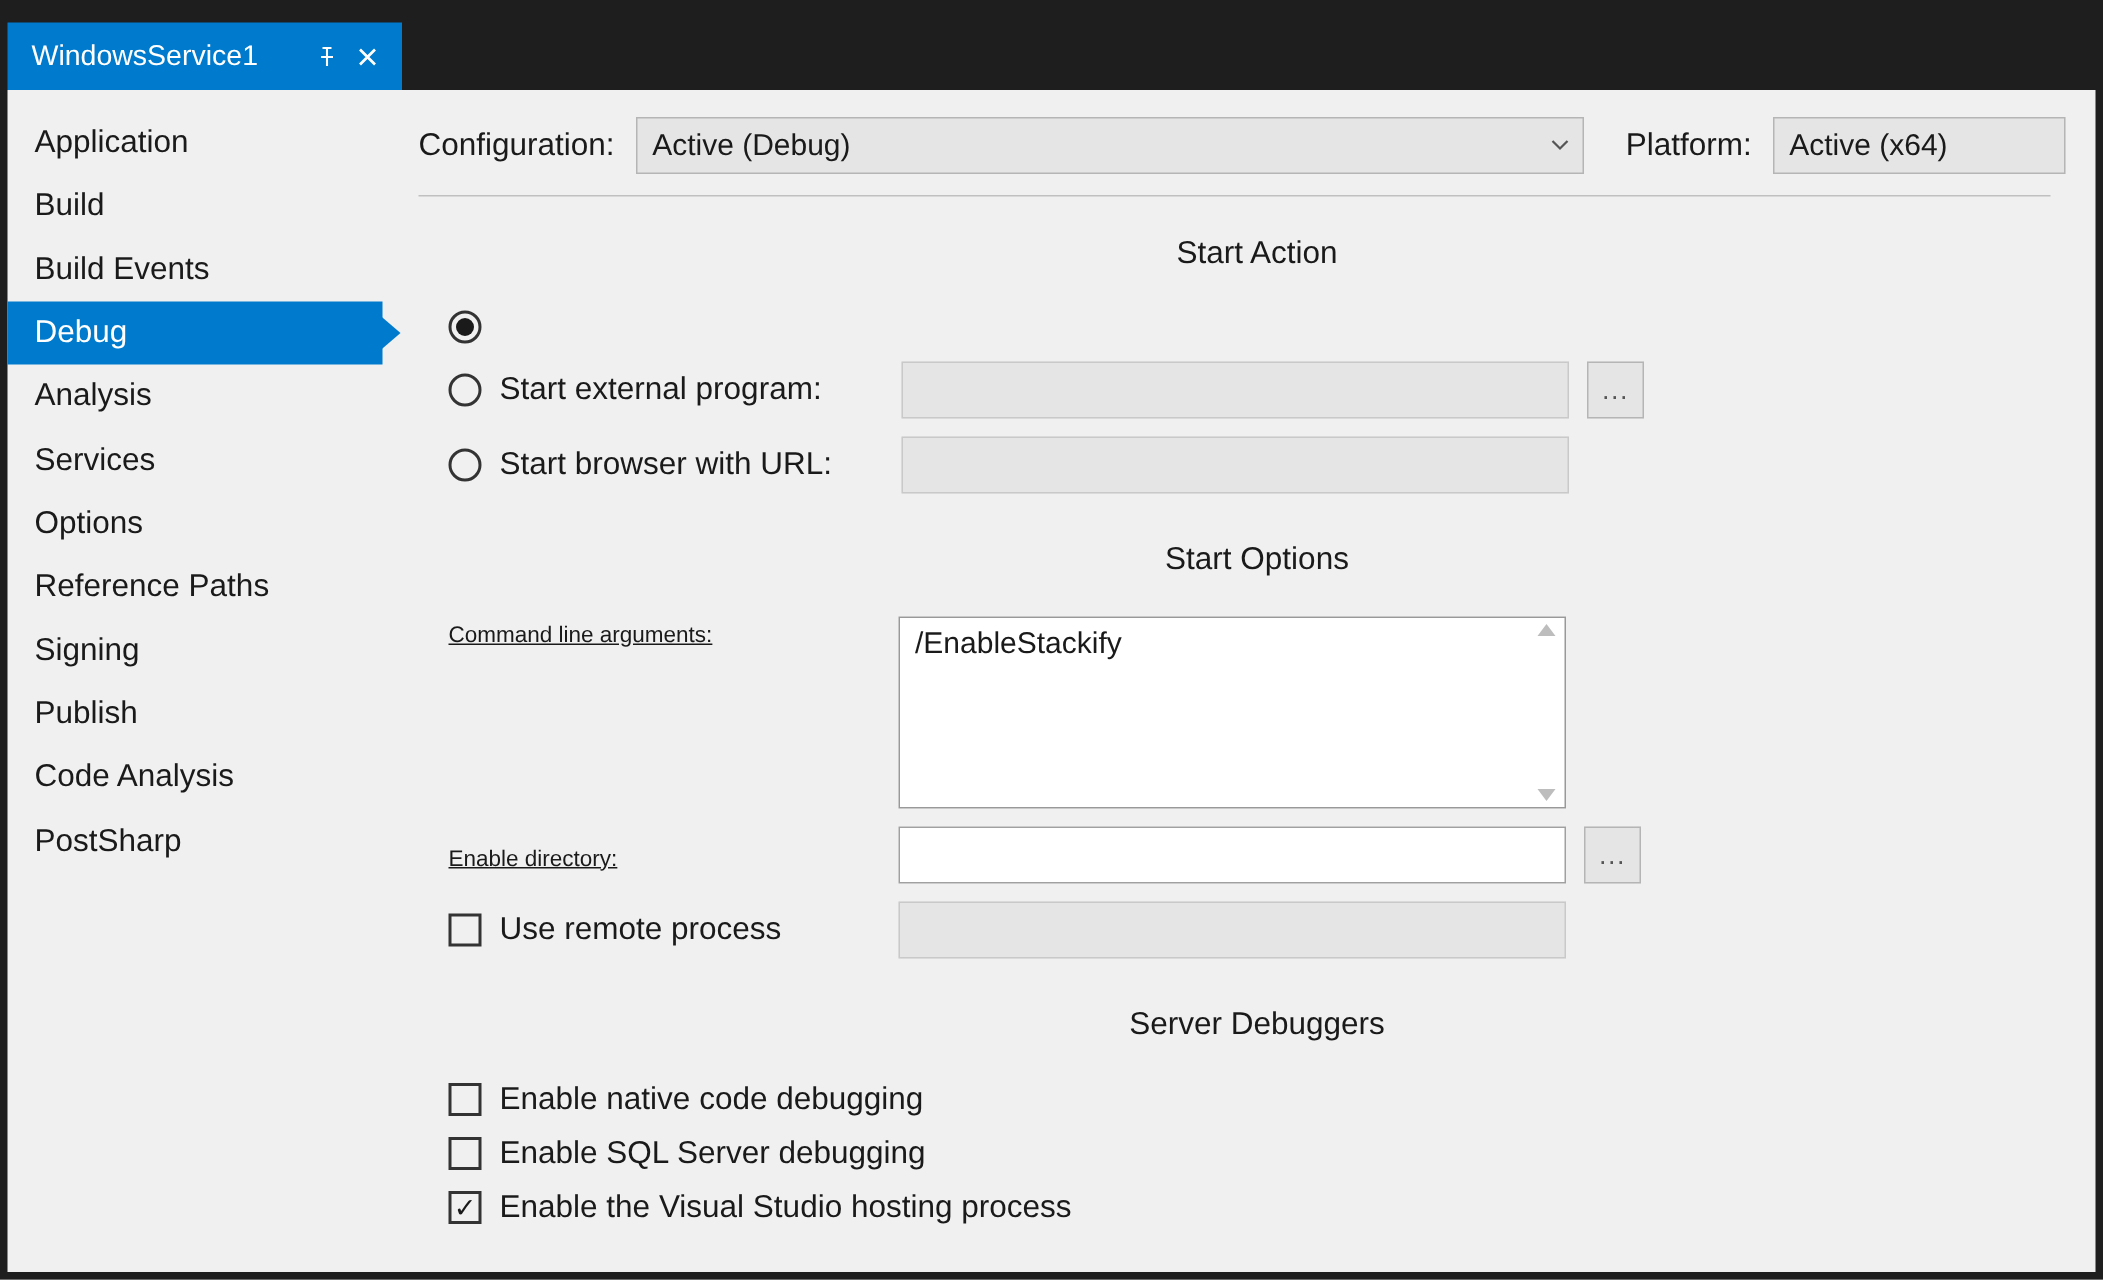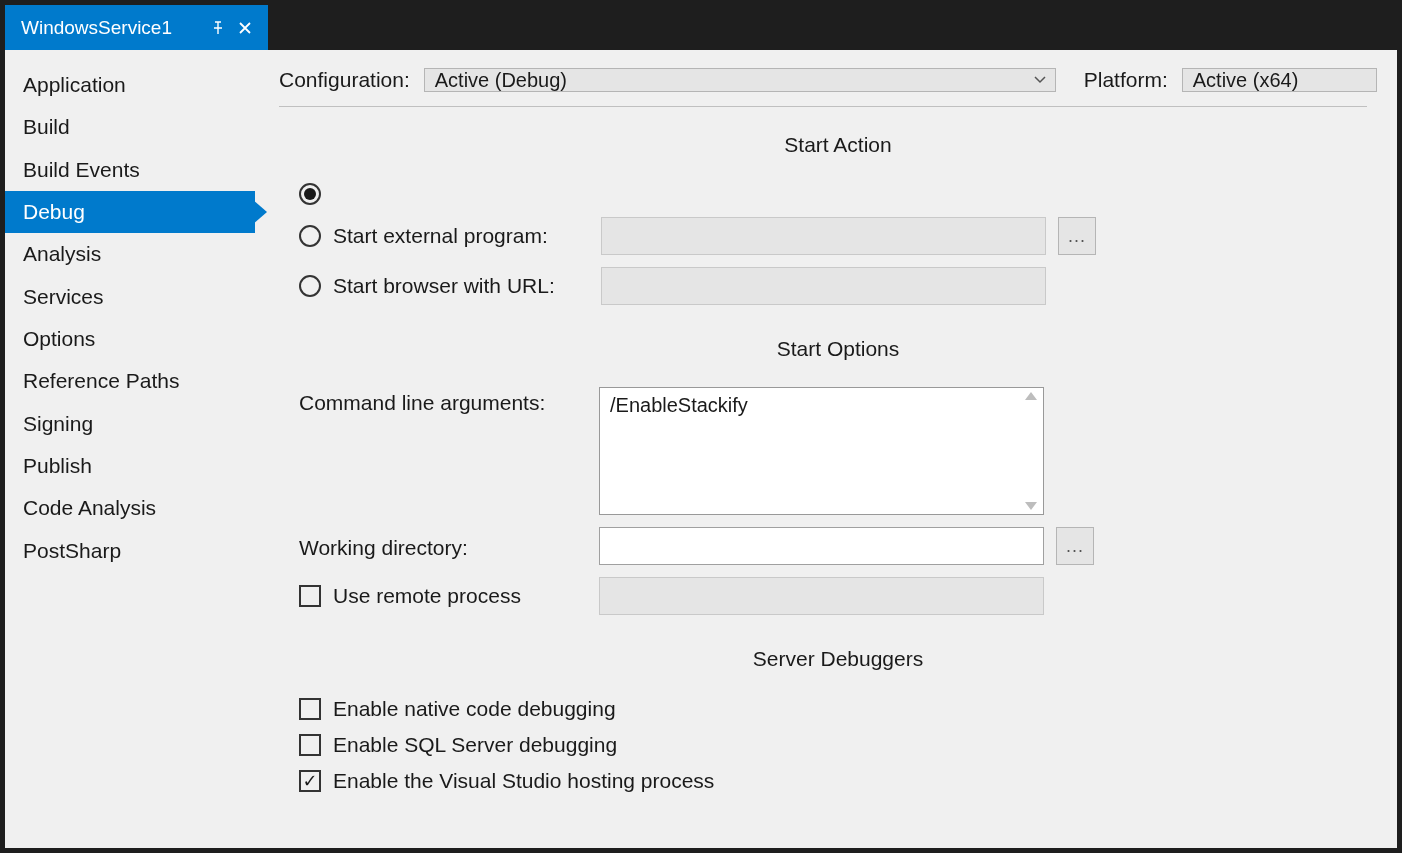--- a/index.html
+++ b/index.html
@@ -9,21 +9,21 @@
     background: #1e1e1e;
     width: 1402px;
     height: 853px;
     overflow: hidden;
     color: #1a1a1a;
   }
   .outer {
     width: 100%;
     height: 100%;
     background: #1e1e1e;
-    padding: 5px 0 0 5px;
+    padding: 15px 0 0 5px;
   }
   .tabbar {
     height: 45px;
     display: flex;
     align-items: stretch;
   }
   .tab {
     background: #007acc;
     color: #fff;
     padding: 0 16px;
@@ -78,21 +78,21 @@
   .toprow {
     display: flex;
     align-items: center;
     gap: 14px;
     margin-bottom: 14px;
   }
   .toprow label { font-size: 21px; }
   .dropdown {
     background: #e5e5e5;
     border: 1px solid #b5b5b5;
-    height: 24px;
+    height: 38px;
     display: flex;
     align-items: center;
     padding: 0 10px;
     font-size: 20px;
     position: relative;
     color:#1a1a1a;
   }
   .dropdown .chev {
     position: absolute;
     right: 8px;
@@ -194,21 +194,21 @@
   .checkbox.checked::after {
     content:"✓";
     font-size:18px;
     color:#1a1a1a;
     line-height:1;
   }
   .indent-col {
     display:flex;
     align-items:flex-start;
   }
-  .indent-col .col-label { min-width:300px; padding-top:4px; font-size:21px; }
+  .indent-col .col-label { min-width:300px; padding-top:4px; font-size:15px;text-decoration:underline; }
   svg { display:block; }
 </style>
 </head>
 <body>
 
 <div class="outer">
   <div class="tabbar">
     <div class="tab">
       <span class="tab-title">WindowsService1</span>
       <span class="tab-icon">
@@ -300,21 +300,21 @@
           </span>
           <span class="scroll-down">
             <svg width="16" height="12" viewBox="0 0 16 12" fill="#bdbdbd">
                 <path d="M2 2 L14 2 L8 10 Z"></path>
               </svg>
           </span>
         </div>
       </div>
 
       <div class="form-row indent-col" style="align-items:center">
-        <span class="col-label">Working directory:</span>
+        <span class="col-label">Enable directory:</span>
         <div class="text-input white"></div>
         <div class="browse-btn">
           <span>...</span>
         </div>
       </div>
 
       <div class="form-row">
         <span class="checkbox"></span>
         <span class="form-label" style="min-width:266px">Use remote process</span>
         <div class="text-input"></div>

